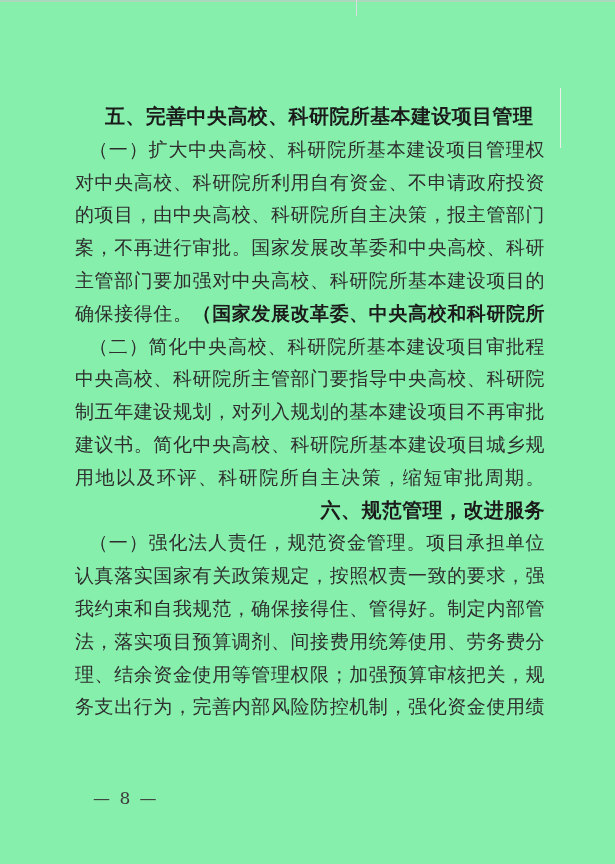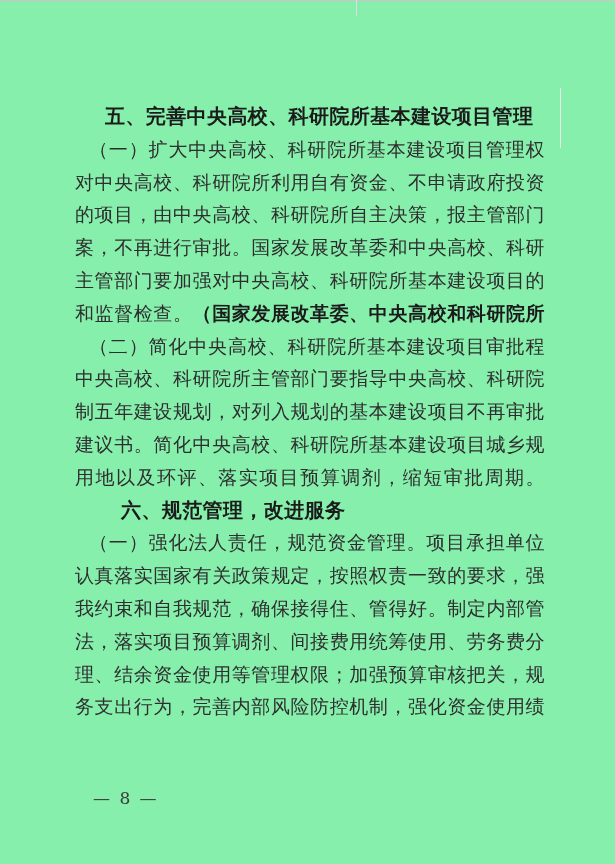--- a/index.html
+++ b/index.html
@@ -14,21 +14,21 @@
   .crease-a { position:absolute; top:0; left:356px; width:1px; height:16px; background:#dcdcdc; }
   .crease-b { position:absolute; top:88px; left:560px; width:1px; height:60px; background:#ededeb; }
   .content { position:absolute; left:75px; top:100px; width:470px; }
   .ln {
     height:32.8px; line-height:32.8px; font-size:19px;
     overflow:hidden; white-space:nowrap; letter-spacing:.4px;
   }
   .fill { white-space:normal; text-align:justify; text-align-last:justify; text-justify:inter-character; }
   .p  { text-indent:14px; }
   .h5 { text-indent:30px; }
-  .h6 { text-indent:46px; }
+  .h6 { text-indent:46px;text-align:right; }
   .heading { font-size:20px; }
   .ln .b {
     font-family:"DejaVu Sans","Liberation Sans",sans-serif;
     font-weight:700; color:#1b1b1b;
   }
   .pagenum {
     position:absolute; left:93px; top:788px;
     font-size:17px; line-height:20px; letter-spacing:2px; color:#3c3c3c;
   }
 </style>
@@ -40,26 +40,26 @@
   <div class="crease-a"></div>
   <div class="crease-b"></div>
 
   <div class="content">
     <div class="ln heading h5"><span class="n"></span><span class="b">五、完善中央高校、科研院所基本建设项目管理</span></div>
     <div class="ln fill p"><span class="n">（一）扩大中央高校、科研院所基本建设项目管理权限。</span><span class="b"></span></div>
     <div class="ln fill"><span class="n">对中央高校、科研院所利用自有资金、不申请政府投资建设</span><span class="b"></span></div>
     <div class="ln fill"><span class="n">的项目，由中央高校、科研院所自主决策，报主管部门备</span><span class="b"></span></div>
     <div class="ln fill"><span class="n">案，不再进行审批。国家发展改革委和中央高校、科研院所</span><span class="b"></span></div>
     <div class="ln fill"><span class="n">主管部门要加强对中央高校、科研院所基本建设项目的指导</span><span class="b"></span></div>
-    <div class="ln fill"><span class="n">和监督检查。</span><span class="b">（国家发展改革委、中央高校和科研院所主管</span></div>
+    <div class="ln fill"><span class="n">确保接得住。</span><span class="b">（国家发展改革委、中央高校和科研院所主管</span></div>
     <div class="ln fill p"><span class="n">（二）简化中央高校、科研院所基本建设项目审批程序。</span><span class="b"></span></div>
     <div class="ln fill"><span class="n">中央高校、科研院所主管部门要指导中央高校、科研院所编</span><span class="b"></span></div>
     <div class="ln fill"><span class="n">制五年建设规划，对列入规划的基本建设项目不再审批项目</span><span class="b"></span></div>
     <div class="ln fill"><span class="n">建议书。简化中央高校、科研院所基本建设项目城乡规划、</span><span class="b"></span></div>
-    <div class="ln fill"><span class="n">用地以及环评、落实项目预算调剂，缩短审批周期。</span><span class="b">（中央高</span></div>
+    <div class="ln fill"><span class="n">用地以及环评、科研院所自主决策，缩短审批周期。</span><span class="b">（中央高</span></div>
     <div class="ln heading h6"><span class="n"></span><span class="b">六、规范管理，改进服务</span></div>
     <div class="ln fill p"><span class="n">（一）强化法人责任，规范资金管理。项目承担单位要</span><span class="b"></span></div>
     <div class="ln fill"><span class="n">认真落实国家有关政策规定，按照权责一致的要求，强化自</span><span class="b"></span></div>
     <div class="ln fill"><span class="n">我约束和自我规范，确保接得住、管得好。制定内部管理办</span><span class="b"></span></div>
     <div class="ln fill"><span class="n">法，落实项目预算调剂、间接费用统筹使用、劳务费分配管</span><span class="b"></span></div>
     <div class="ln fill"><span class="n">理、结余资金使用等管理权限；加强预算审核把关，规范财</span><span class="b"></span></div>
     <div class="ln fill"><span class="n">务支出行为，完善内部风险防控机制，强化资金使用绩效评</span><span class="b"></span></div>
   </div>
 
   <div class="pagenum">— 8 —</div>

